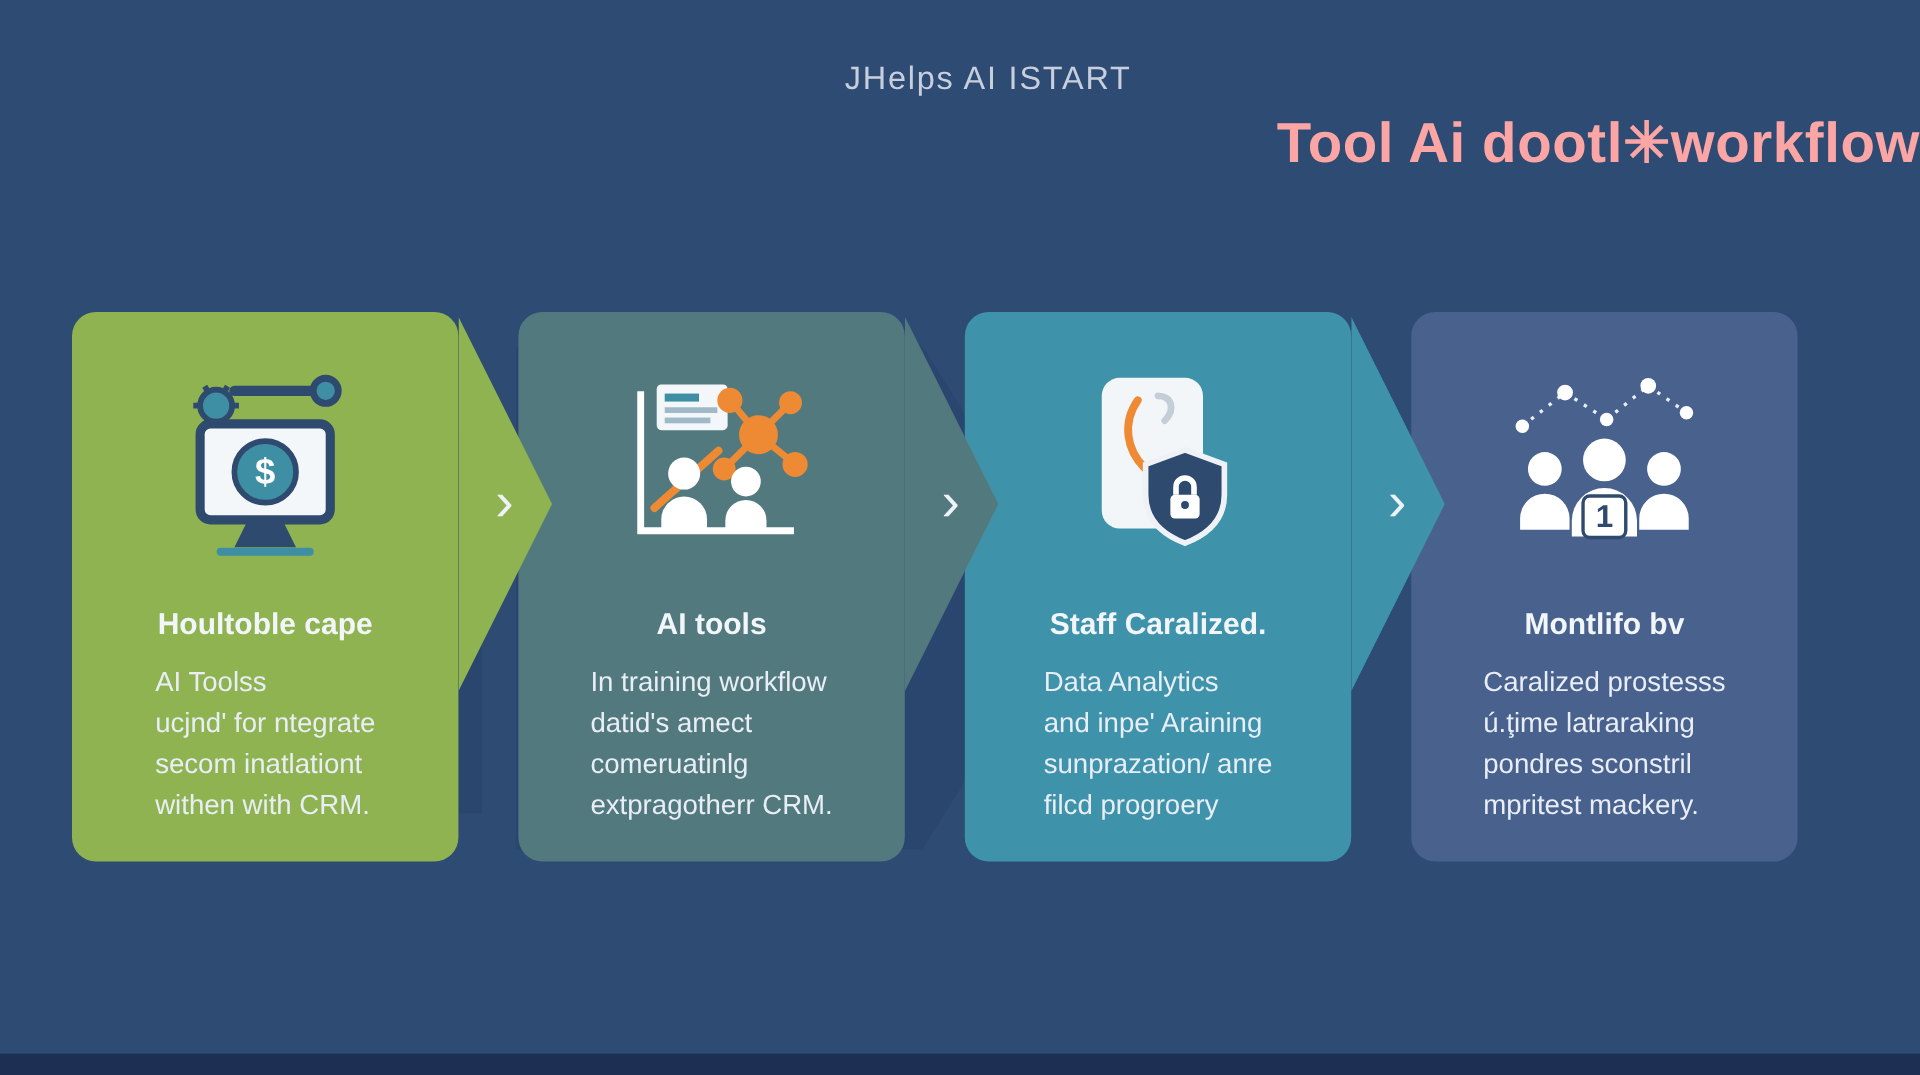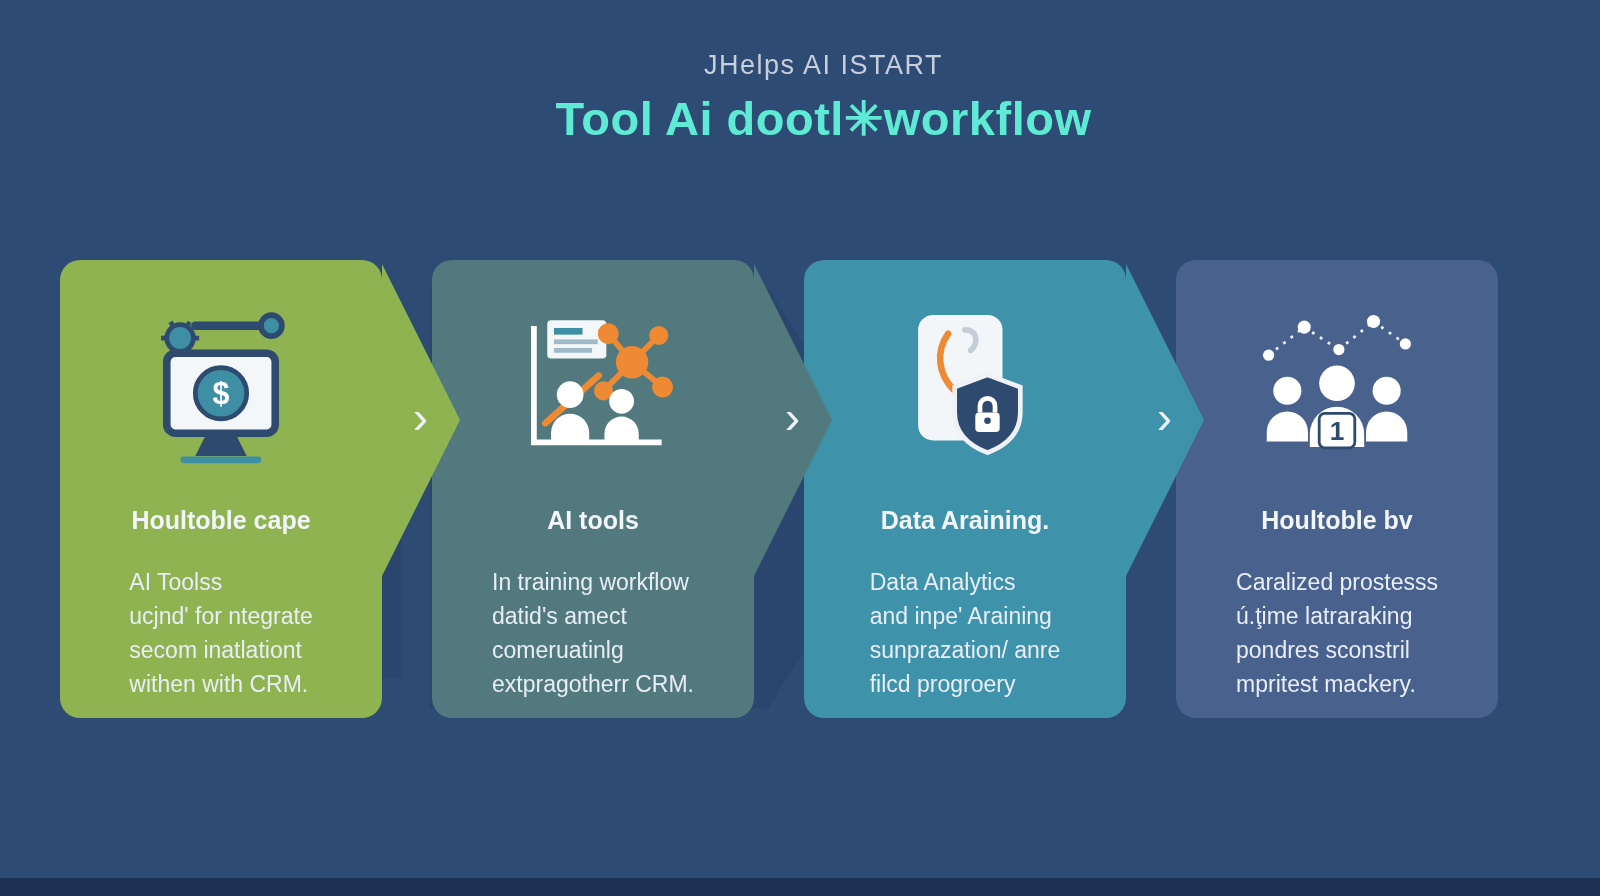--- a/index.html
+++ b/index.html
@@ -23,21 +23,22 @@
 
   .header { position:absolute; top:0; left:0; right:0; text-align:center;padding-left:47px; }
   .kicker {
     margin-top:50px;
     font-size:27px; letter-spacing:1.5px;
     color:#c7cfdd;
   }
   .title {
     margin:10px 0 0;
     font-size:47px; font-weight:700; letter-spacing:0.5px;
-    color:#5eead4;
+    color:#fca5a5;
+    text-align:right;
   }
   .subtitle {
     margin-top:16px;
     font-size:28px;
     color:#d6dde9;
   }
 
   .steps {
     position:absolute; top:260px; left:60px;
     display:flex; gap:50px;
@@ -60,21 +61,21 @@
   .chevron {
     position:absolute; top:134px; right:-46px;
     font-size:46px; line-height:1; font-weight:400;
     color:#eef3f9; z-index:6;
   }
   .icon-box {
     margin-top:32px; height:192px; width:260px;
     display:flex; align-items:center; justify-content:center;
   }
   .card-title {
-    margin:22px 0 14px;
+    margin:22px 0 0;
     font-size:25px; font-weight:600;
     color:#f2f6fa;
   }
   .card-body {
     margin:16px 18px 0;
     font-size:23px; line-height:34px;
     text-align:left; white-space:pre-line;
     color:#e9eef6;
   }
   .footer-band {
@@ -183,21 +184,21 @@
           <g>
             <path d="M104 76 l35 13 v27 c0 23 -17 36 -35 43 c-18 -7 -35 -20 -35 -43 v-27 z" fill="#2e4a6e" stroke="#eef2f7" stroke-width="5"></path>
           </g>
           <g>
             <path d="M96 116 v-7 a8 8 0 0 1 16 0 v7" stroke="#ffffff" stroke-width="5" fill="none"></path>
             <rect x="91" y="116" width="26" height="21" rx="4" fill="#ffffff"></rect>
             <circle cx="104" cy="125" r="3.5" fill="#2e4a6e"></circle>
           </g>
         </svg>
       </div>
-      <h2 class="card-title">Data Araining.</h2>
+      <h2 class="card-title">Staff Caralized.</h2>
       <p class="card-body">Data Analytics
 and inpe' Araining
 sunprazation/ anre
 filcd progroery</p>
     </section>
 
     <section class="card c4" style="--card-color: #48618d;">
       <div class="icon-box">
         <svg viewBox="0 0 190 170" width="178" height="160" font-family="Liberation Sans, sans-serif">
           <g>
@@ -222,21 +223,21 @@
             <path d="M126 142 v-10 a22 22 0 0 1 44 0 v10 z"></path>
             <circle cx="95" cy="80" r="19"></circle>
             <path d="M66 148 v-14 a29 29 0 0 1 58 0 v14 z"></path>
           </g>
           <g>
             <rect x="76" y="112" width="38" height="37" rx="6" fill="#ffffff" stroke="#2e4a6e" stroke-width="3"></rect>
             <text x="95" y="140" text-anchor="middle" font-size="28" font-weight="bold" fill="#2e4a6e">1</text>
           </g>
         </svg>
       </div>
-      <h2 class="card-title">Houltoble bv</h2>
+      <h2 class="card-title">Montlifo bv</h2>
       <p class="card-body">Caralized prostesss
 ú.ţime latraraking
 pondres sconstril
 mpritest mackery.</p>
     </section>
 
   </div>
 
   <div class="footer-band"></div>
 </div>

